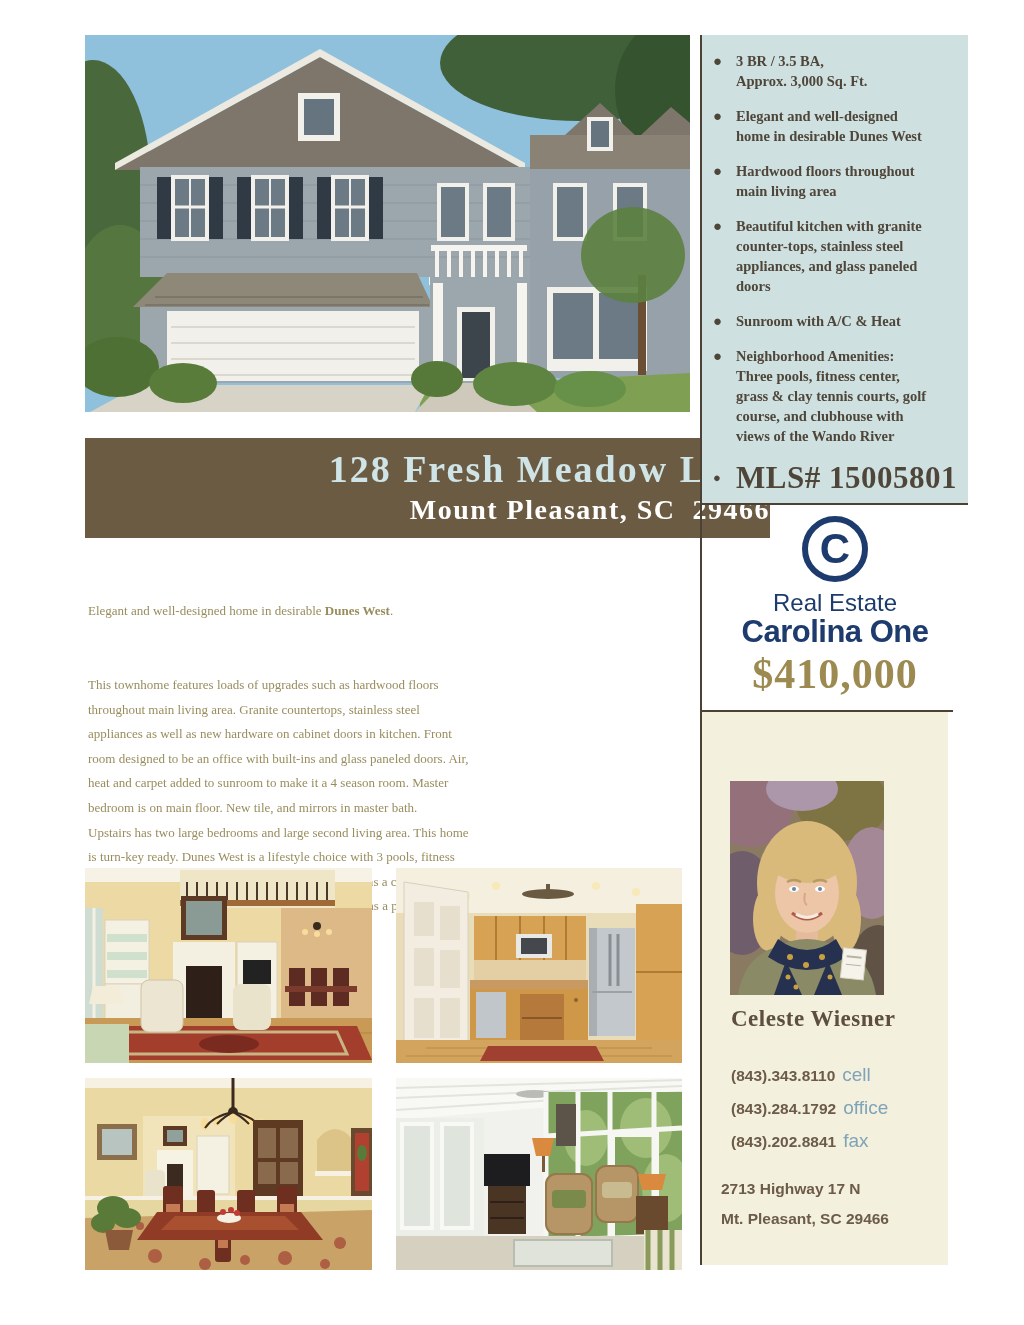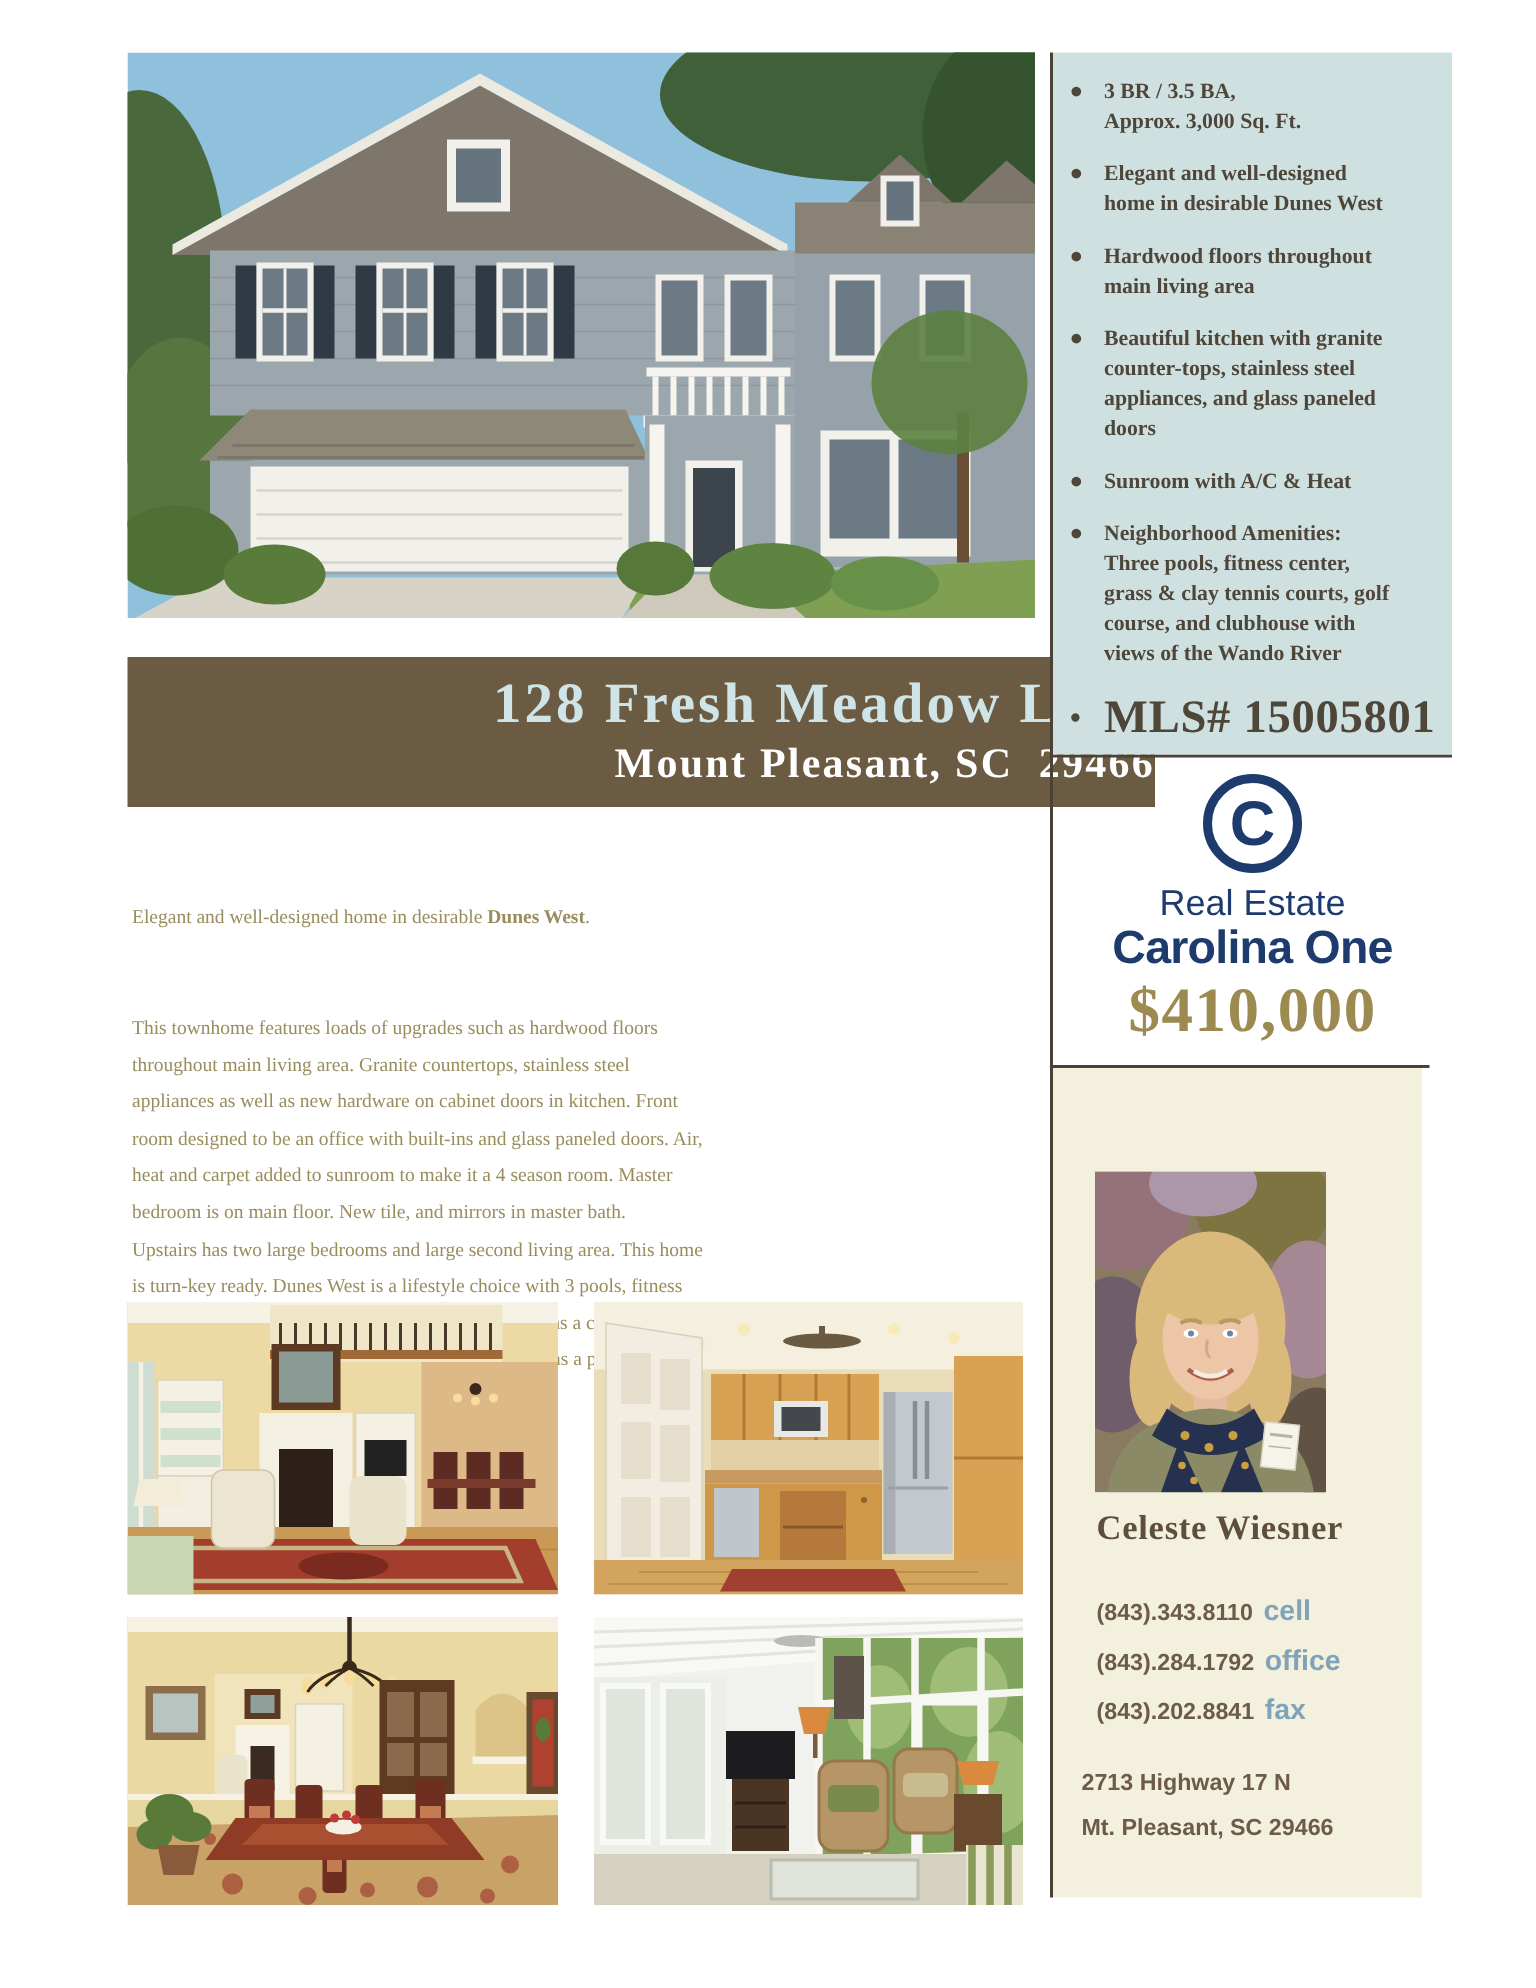--- a/index.html
+++ b/index.html
@@ -58,21 +58,21 @@
                  background:var(--panel-cream,#f3f0dd); }
   #agent-photo { left:730px; top:781px; width:154px; height:214px; overflow:hidden; }
   #agent-photo svg { display:block; width:100%; height:100%; }
 
   #agent-name { left:731px; top:1006px; font-weight:bold; font-size:23px;
                 letter-spacing:0.5px; color:var(--agent-brown,#5d4e3d); }
 
   #agent-phones { left:731px; top:1064px; font-family:"Liberation Sans", sans-serif; }
   .phone-row { margin-bottom:11px; }
   .phone-number { font-weight:bold; font-size:15.5px; color:var(--contact-brown,#6b5b48); }
-  .phone-label  { font-weight:bold; font-size:19px; margin-left:7px;
+  .phone-label  { font-weight:normal; font-size:19px; margin-left:7px;
                   color:var(--label-blue,#7fa3b8); }
 
   #agent-address { left:721px; top:1174px; font-family:"Liberation Sans", sans-serif;
                    font-weight:bold; font-size:15.5px; line-height:30px;
                    color:var(--contact-brown,#6b5b48); }
 </style>
 </head>
 <body>
 
 <div class="abs" id="house-photo">

